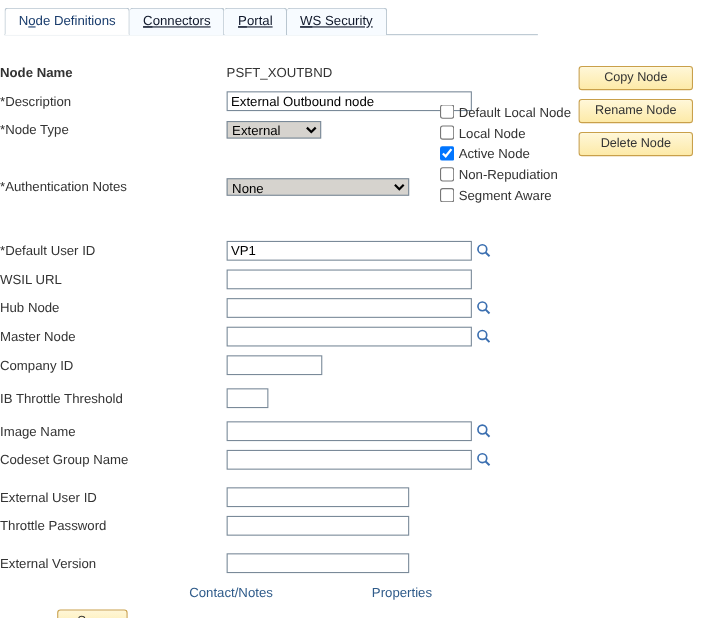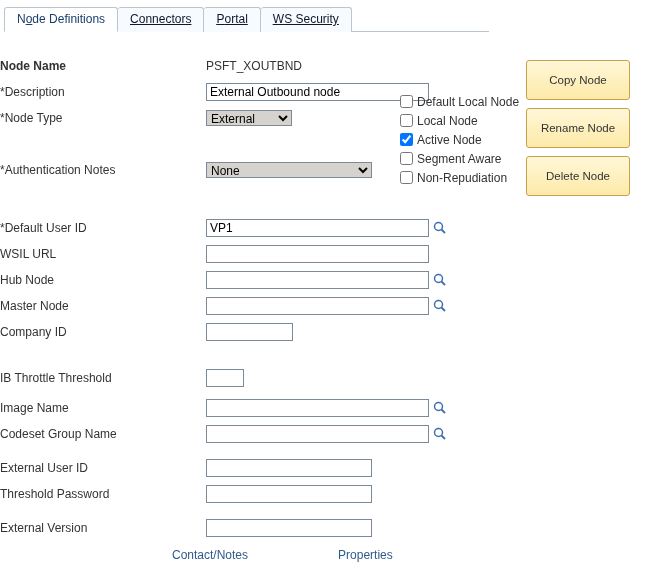--- a/index.html
+++ b/index.html
@@ -55,21 +55,21 @@
   }
   .btn-col {
     width: 125px;
     padding-top: 28px;
   }
 
   
   .action-btn {
     display: block;
     width: 104px;
-    height: 40px;
+    height: 22px;
     margin: 0 0 8px 6px;
     background: linear-gradient(#fff7d8, #fdeaa8);
     border: 1px solid #c9a04a;
     border-radius: 3px;
     font-size: 11.5px;
     color: #333;
     cursor: pointer;
     padding: 0;
     line-height: 20px;
     text-align: center;
@@ -281,21 +281,21 @@
           </div>
         </div>
 
         <div class="row">
           <div class="lbl">Company ID</div>
           <div class="val">
               <input class="txt w4" value="" style="">
             </div>
         </div>
 
-        <div class="row" style="margin-top:22px;">
+        <div class="row" style="margin-top:6px;">
           <div class="lbl">IB Throttle Threshold</div>
           <div class="val">
               <input class="txt w5" value="" style="">
             </div>
         </div>
 
         <div class="row" style="margin-top:6px;">
           <div class="lbl">Image Name</div>
           <div class="val">
             <input class="txt w1" value="" style="">
@@ -322,21 +322,21 @@
         </div>
 
         <div class="row" style="margin-top:10px;">
           <div class="lbl">External User ID</div>
           <div class="val">
               <input class="txt w2" value="" style="">
             </div>
         </div>
 
         <div class="row">
-          <div class="lbl">Threshold Password</div>
+          <div class="lbl">Throttle Password</div>
           <div class="val">
               <input type="password" class="txt w2" value="" style="">
             </div>
         </div>
 
         <div class="row" style="margin-top:10px;">
           <div class="lbl">External Version</div>
           <div class="val">
               <input class="txt w2" value="" style="">
             </div>
@@ -352,25 +352,25 @@
         <div class="check-row">
           <input type="checkbox" style="">
           <span>Local Node</span>
         </div>
         <div class="check-row">
           <input type="checkbox" checked="" style="">
           <span>Active Node</span>
         </div>
         <div class="check-row">
           <input type="checkbox" style="">
+          <span>Non-Repudiation</span>
+        </div>
+        <div class="check-row">
+          <input type="checkbox" style="">
           <span>Segment Aware</span>
-        </div>
-        <div class="check-row">
-          <input type="checkbox" style="">
-          <span>Non-Repudiation</span>
         </div>
       </div>
     </div>
 
     <div class="bottom-links">
       <a href="#">Contact/Notes</a>
       <a href="#">Properties</a>
     </div>
 
     <button class="save-btn">Save</button>

